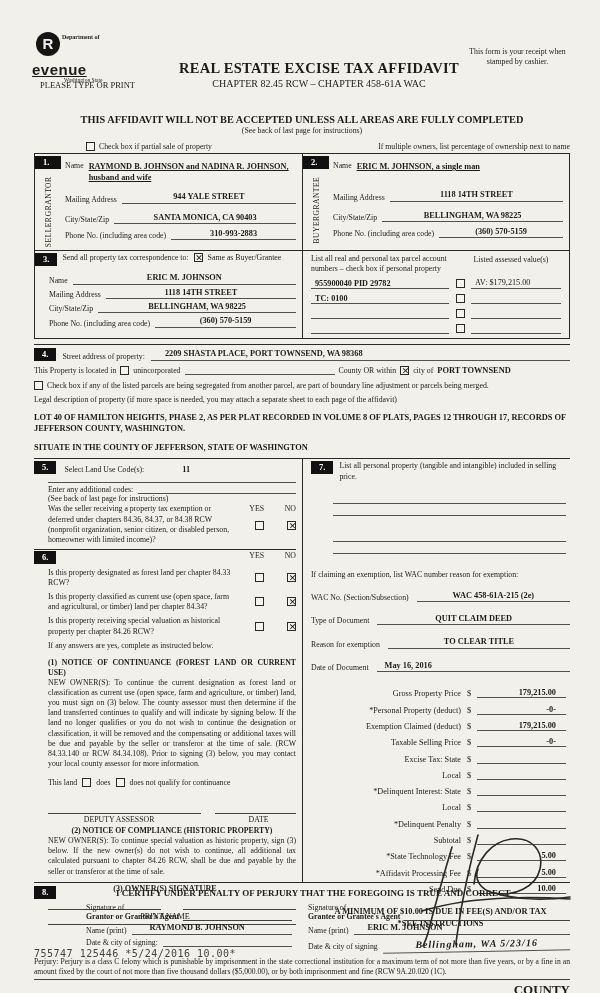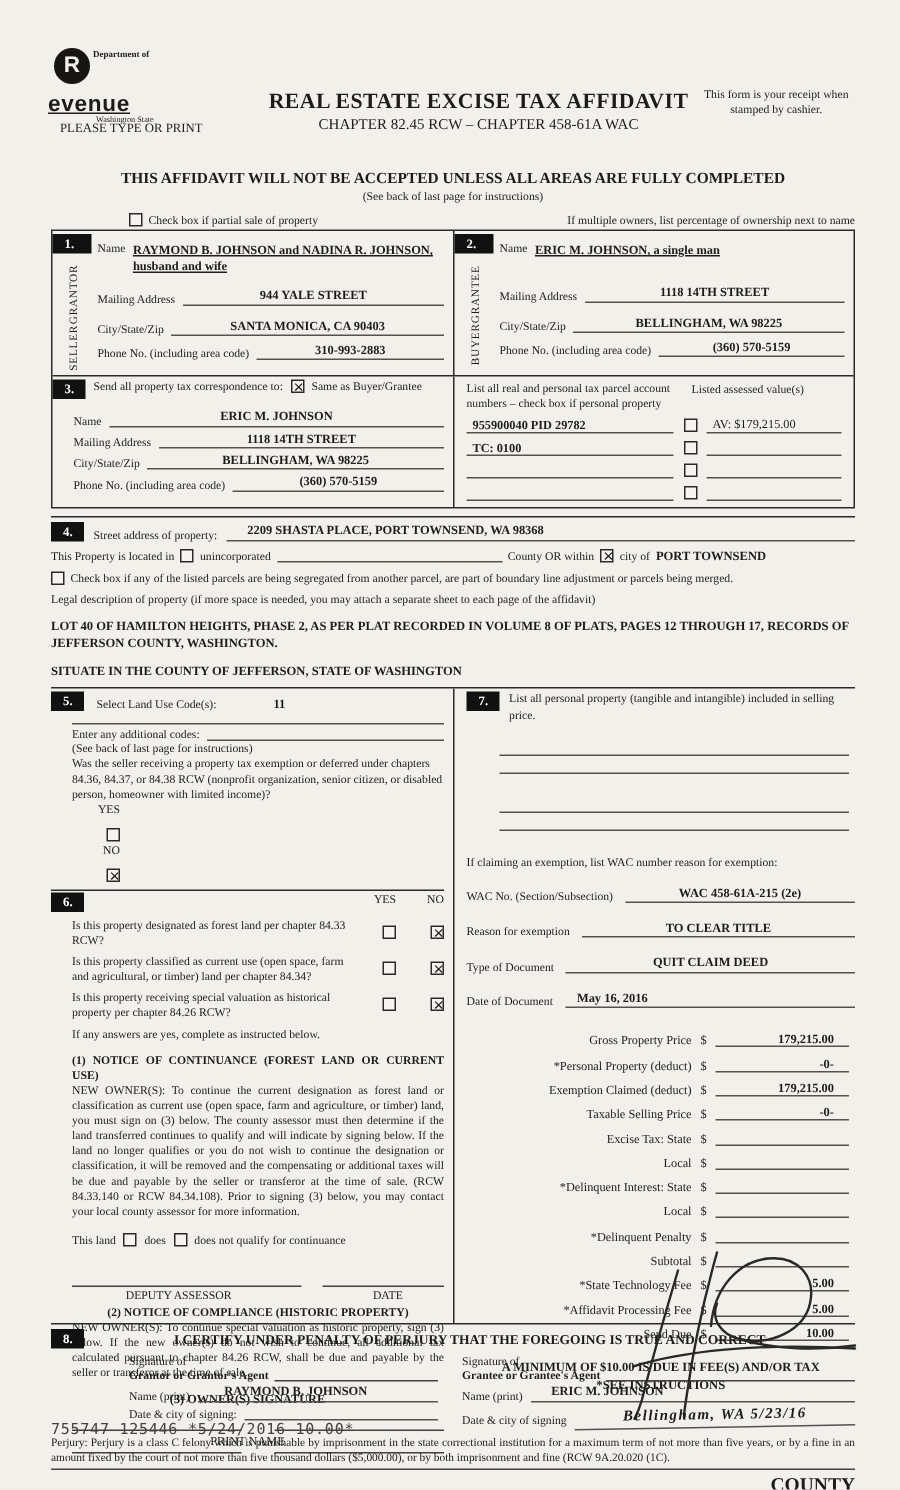--- a/index.html
+++ b/index.html
@@ -31,21 +31,21 @@
     color:#f2f0eb; font-family:"Liberation Sans",sans-serif; font-weight:bold;
     font-size:15px; text-align:center; line-height:23px; flex:none;
   }
   .logo-dept { font-size:6px; font-weight:bold; margin-left:2px; margin-top:2px; }
   .logo-name { font-family:"Liberation Sans",sans-serif; font-weight:bold; font-size:15px; letter-spacing:0.5px; margin-left:-4px; margin-top:5px;text-decoration:underline; }
   .logo-state { font-size:5.5px; margin-left:28px; margin-top:-1px; }
   .type-print { position:absolute; left:6px; top:46px; font-size:8.5px; }
   .hdr-center { position:absolute; left:120px; top:26px; width:330px; text-align:center; }
   .title { font-size:14.5px; font-weight:bold; letter-spacing:0.3px; }
   .subtitle { font-size:10px; margin-top:1px; }
-  .receipt-note { position:absolute; right:0; top:24px; width:105px; font-size:7.8px; text-align:center; line-height:1.3; }
+  .receipt-note { position:absolute; right:0; top:13px; width:105px; font-size:7.8px; text-align:center; line-height:1.3; }
   .warning { text-align:center; font-size:10.3px; font-weight:bold; margin-top:2px; }
   .see-back { text-align:center; font-size:7.8px; margin-top:1px; }
   .preamble { display:flex; justify-content:space-between; font-size:7.8px; margin:7px 0 2px 52px; }
   .preamble-left { display:flex; gap:4px; align-items:center; }
   
   .box123 { border:1.5px solid #2b2a28; }
   .parties { display:flex; border-bottom:1px solid #2b2a28; }
   .party { width:50%; display:flex; padding:2px 6px 3px 0; }
   .party + .party { border-left:1.5px solid #2b2a28; }
   .party-side { width:26px; flex:none; display:flex; flex-direction:column; align-items:stretch; }
@@ -57,21 +57,21 @@
   .namewrap { flex:1; font-weight:bold; font-size:8.3px; line-height:1.35; }
   .namewrap span { text-decoration:underline; }
   .sec3row { display:flex; }
   .sec3left { width:50%; padding:2px 6px 5px 0; font-size:7.8px; }
   .sec3head { display:flex; gap:5px; align-items:flex-start; }
   .sec3head .num { flex:none; }
   .sec3fields { padding-left:14px; }
   .sec3right { width:50%; border-left:1.5px solid #2b2a28; padding:3px 8px 4px 8px; font-size:7.8px; }
   .parcel-heads { display:flex; }
   .parcel-heads .ph1 { width:150px; line-height:1.25; }
-  .parcel-heads .ph2 { flex:1; text-align:left; padding-top:1px; }
+  .parcel-heads .ph2 { flex:1; text-align:center; padding-top:1px; }
   .parcel-row { display:flex; align-items:flex-end; margin-top:4px; }
   .parcel-num { width:138px; border-bottom:1px solid #55524e; font-weight:bold; font-size:8.2px; padding-left:4px; }
   .parcel-cb { width:22px; text-align:center; }
   .parcel-av { flex:1; border-bottom:1px solid #55524e; font-size:8.2px; padding-left:4px; min-height:11px; }
   
   .sec4 { margin-top:5px; border-top:1.5px solid #2b2a28; padding-top:3px; font-size:7.8px; }
   .sec4 .row1 { display:flex; align-items:flex-end; gap:6px; }
   .sec4 .row2 { display:flex; align-items:flex-end; gap:4px; margin-top:5px; }
   .blankline { display:inline-block; border-bottom:1px solid #55524e; }
   .segrow { display:flex; gap:4px; margin-top:6px; align-items:center; }
@@ -80,21 +80,21 @@
   .situate { font-weight:bold; font-size:8.4px; margin:9px 0 6px; }
   
   .cols { display:flex; border-top:1.5px solid #2b2a28; height:424px; }
   .colL { width:50%; padding-right:6px; font-size:7.8px; }
   .colR { width:50%; border-left:1.5px solid #2b2a28; padding:2px 0 0 8px; font-size:7.8px; }
   .sec5head { display:flex; align-items:flex-end; gap:8px; padding-top:2px; }
   .landuse-val { flex:1; font-weight:bold; font-size:8.4px; padding-left:30px; }
   .addl { display:flex; align-items:flex-end; margin:8px 0 0 14px; border-top:1px solid #55524e; padding-top:2px; }
   .addl .fline { font-weight:normal; }
   .seeback2 { margin-left:14px; }
-  .yn-grid { display:flex; margin-left:14px; margin-top:1px;flex-direction:column; }
+  .yn-grid { display:flex; margin-left:14px; margin-top:1px; }
   .yn-q { flex:1; line-height:1.3; }
   .yn-col { width:32px; flex:none; text-align:right; }
   .yn-col .yn-lab { display:block; margin-bottom:8px; }
   .sec6 { border-top:1.5px solid #2b2a28; margin-top:4px; padding-top:1px; }
   .sec6headrow { display:flex; }
   .sec6headrow .spacer { flex:1; }
   .q-row { display:flex; margin:4px 0 0 14px; align-items:center; }
   .q-row .yn-q { line-height:1.3; }
   .anyyes { margin:4px 0 0 14px; }
   .notice { margin:8px 0 0 14px; line-height:1.3; text-align:justify; }
@@ -408,26 +408,26 @@
       <div class="pline" style="margin-top:10px;"></div>
       <div class="pline"></div>
       <div class="pline gap"></div>
       <div class="pline"></div>
       <div class="claim">If claiming an exemption, list WAC number reason for exemption:</div>
       <div class="wacrow">
         <span class="flabel">WAC No. (Section/Subsection)</span>
         <span class="fline">WAC 458-61A-215 (2e)</span>
       </div>
       <div class="wacrow">
+        <span class="flabel">Type of Document</span>
+        <span class="fline">QUIT CLAIM DEED</span>
+      </div>
+      <div class="wacrow">
         <span class="flabel">Reason for exemption</span>
         <span class="fline">TO CLEAR TITLE</span>
-      </div>
-      <div class="wacrow">
-        <span class="flabel">Type of Document</span>
-        <span class="fline">QUIT CLAIM DEED</span>
       </div>
       <div class="wacrow">
         <span class="flabel">Date of Document</span>
         <span class="fline" style="text-align:left; padding-left:8px;">May 16, 2016</span>
       </div>
       <div class="taxtable">
         <div class="trow">
             <span class="tlab">Gross Property Price</span>
             <span class="tdollar">$</span>
             <span class="tval">179,215.00</span>

